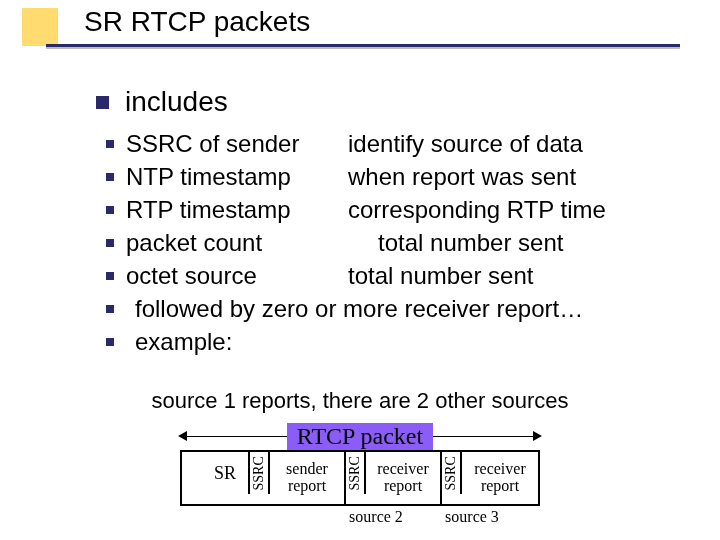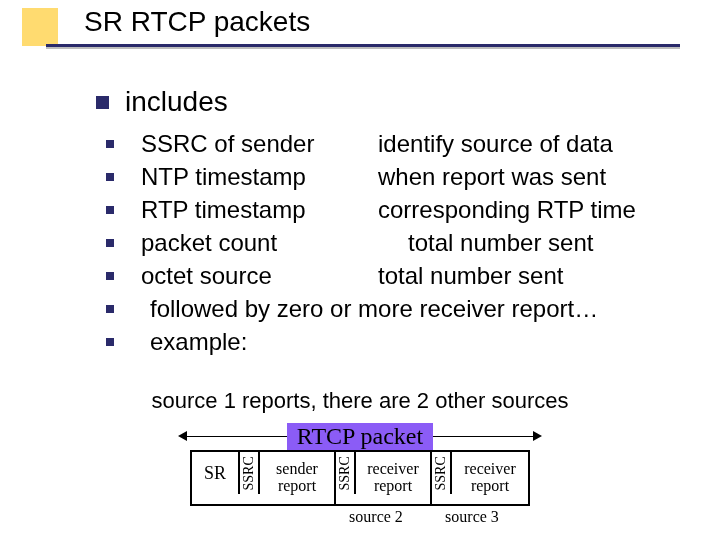--- a/index.html
+++ b/index.html
@@ -69,21 +69,21 @@
   
   .level2-list {
     position: absolute;
     left: 106px;
     top: 130px;
     right: 40px;
   }
   .level2-item {
     display: flex;
     align-items: flex-start;
-    gap: 27px;
+    gap: 12px;
     margin-bottom: 5px;
   }
   .sqbullet-sm {
     width: 8px;
     height: 8px;
     background: #2a2a6a;
     margin-top: 10px;
     flex: 0 0 auto;
   }
   .level2-left {
@@ -157,20 +157,21 @@
     position: relative;
     background: #8b5cf6;
     padding: 0 10px;
     font-family: "Times New Roman", serif;
     font-size: 24px;
   }
   .packet-row {
     display: flex;
     border: 2px solid #000;
     font-family: "Times New Roman", serif;
+    padding-left: 20px;
   }
   .packet-cell {
     border-right: 2px solid #000;
     display: flex;
     align-items: center;
     justify-content: center;
     text-align: center;
     line-height: 1.05;
     box-sizing: border-box;
   }

